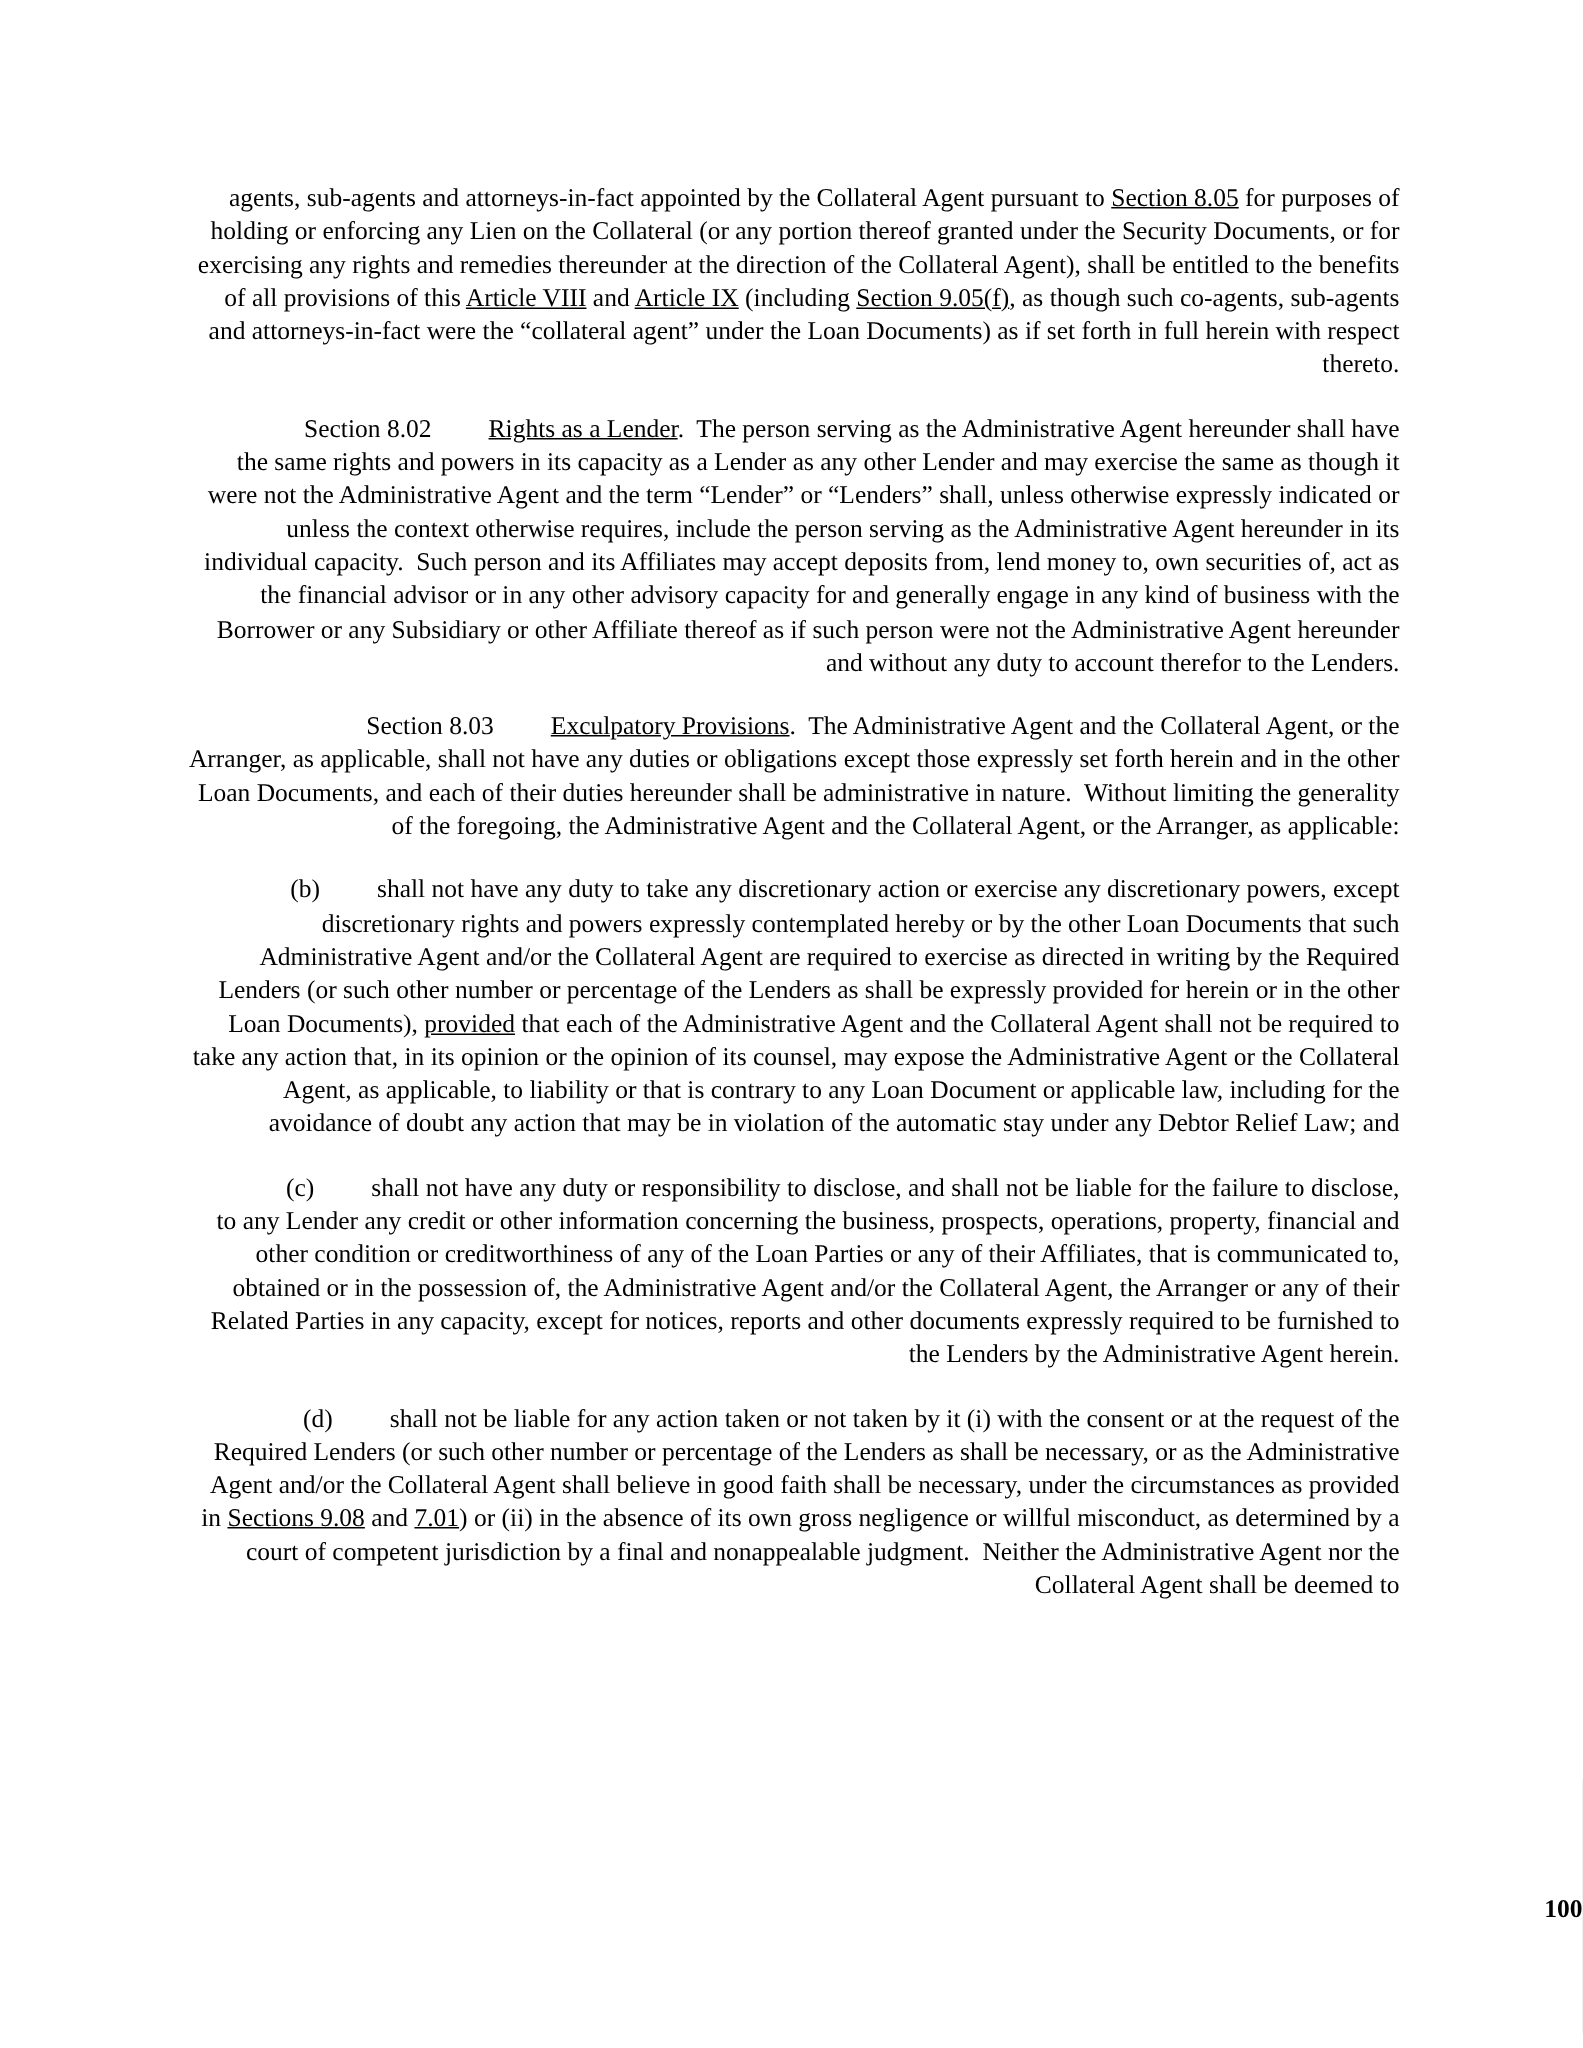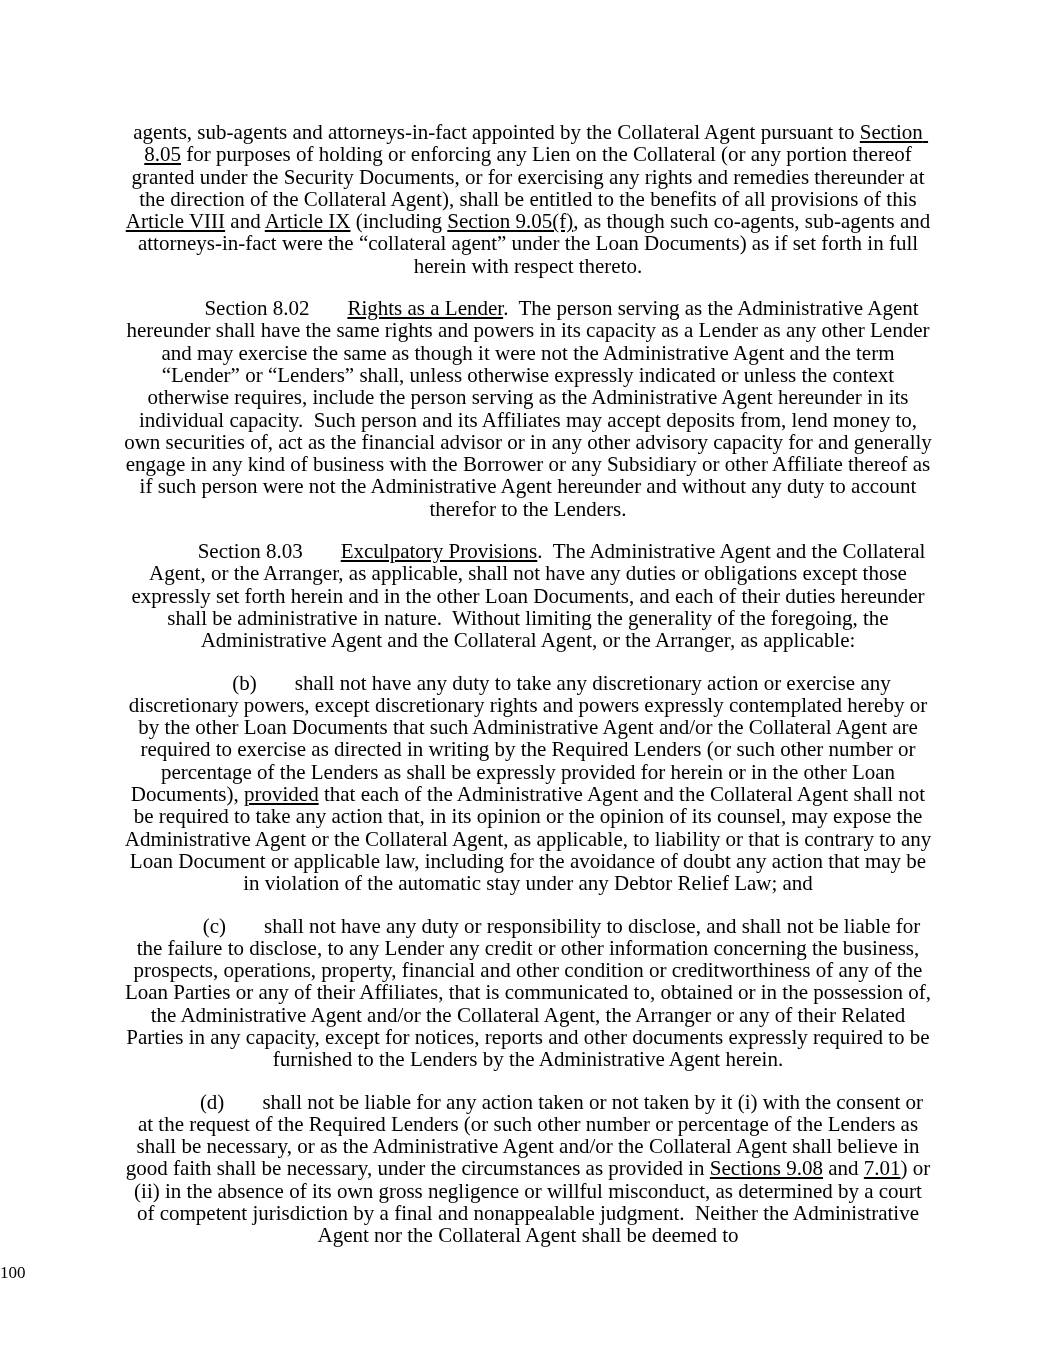--- a/index.html
+++ b/index.html
@@ -18,42 +18,43 @@
     overflow: hidden;
   }
   .content {
     position: absolute;
     left: 123px;
     top: 121px;
     width: 810px;
   }
   p.para {
     margin: 0 0 20px 0;
-    font-size: 21px;
+    font-size: 17px;
     line-height: 22.3px;
-    text-align: center;
+    text-align: right;
     white-space: pre-wrap;
   }
   p.para.indent {
     text-indent: 67px;
   }
   span.u {
     text-decoration: underline;
   }
   span.tab {
     display: inline-block;
     width: 38px;
   }
   .page-number {
     position: absolute;
     top: 1263px;
     left: 0;
     width: 100%;
-    text-align: left;
+    text-align: right;
     font-size: 17px;
+    font-weight: bold;
   }
 </style>
 </head>
 <body>
 
 <div class="page">
   <div class="content" id="doc-body">
       <p class="para"><span>agents, sub-agents and attorneys-in-fact appointed by the Collateral Agent pursuant to </span><span class="u">Section 8.05</span><span> for purposes of holding or enforcing any Lien on the Collateral (or any portion thereof granted under the Security Documents, or for exercising any rights and remedies thereunder at the direction of the Collateral Agent), shall be entitled to the benefits of all provisions of this </span><span class="u">Article VIII</span><span> and </span><span class="u">Article IX</span><span> (including </span><span class="u">Section 9.05(f)</span><span>, as though such co-agents, sub-agents and attorneys-in-fact were the “collateral agent” under the Loan Documents) as if set forth in full herein with respect thereto.</span></p>
       <p class="para indent"><span>Section 8.02</span><span class="tab"></span><span class="u">Rights as a Lender</span><span>.  The person serving as the Administrative Agent hereunder shall have the same rights and powers in its capacity as a Lender as any other Lender and may exercise the same as though it were not the Administrative Agent and the term “Lender” or “Lenders” shall, unless otherwise expressly indicated or unless the context otherwise requires, include the person serving as the Administrative Agent hereunder in its individual capacity.  Such person and its Affiliates may accept deposits from, lend money to, own securities of, act as the financial advisor or in any other advisory capacity for and generally engage in any kind of business with the Borrower or any Subsidiary or other Affiliate thereof as if such person were not the Administrative Agent hereunder and without any duty to account therefor to the Lenders.</span></p>
       <p class="para indent"><span>Section 8.03</span><span class="tab"></span><span class="u">Exculpatory Provisions</span><span>.  The Administrative Agent and the Collateral Agent, or the Arranger, as applicable, shall not have any duties or obligations except those expressly set forth herein and in the other Loan Documents, and each of their duties hereunder shall be administrative in nature.  Without limiting the generality of the foregoing, the Administrative Agent and the Collateral Agent, or the Arranger, as applicable:</span></p>

